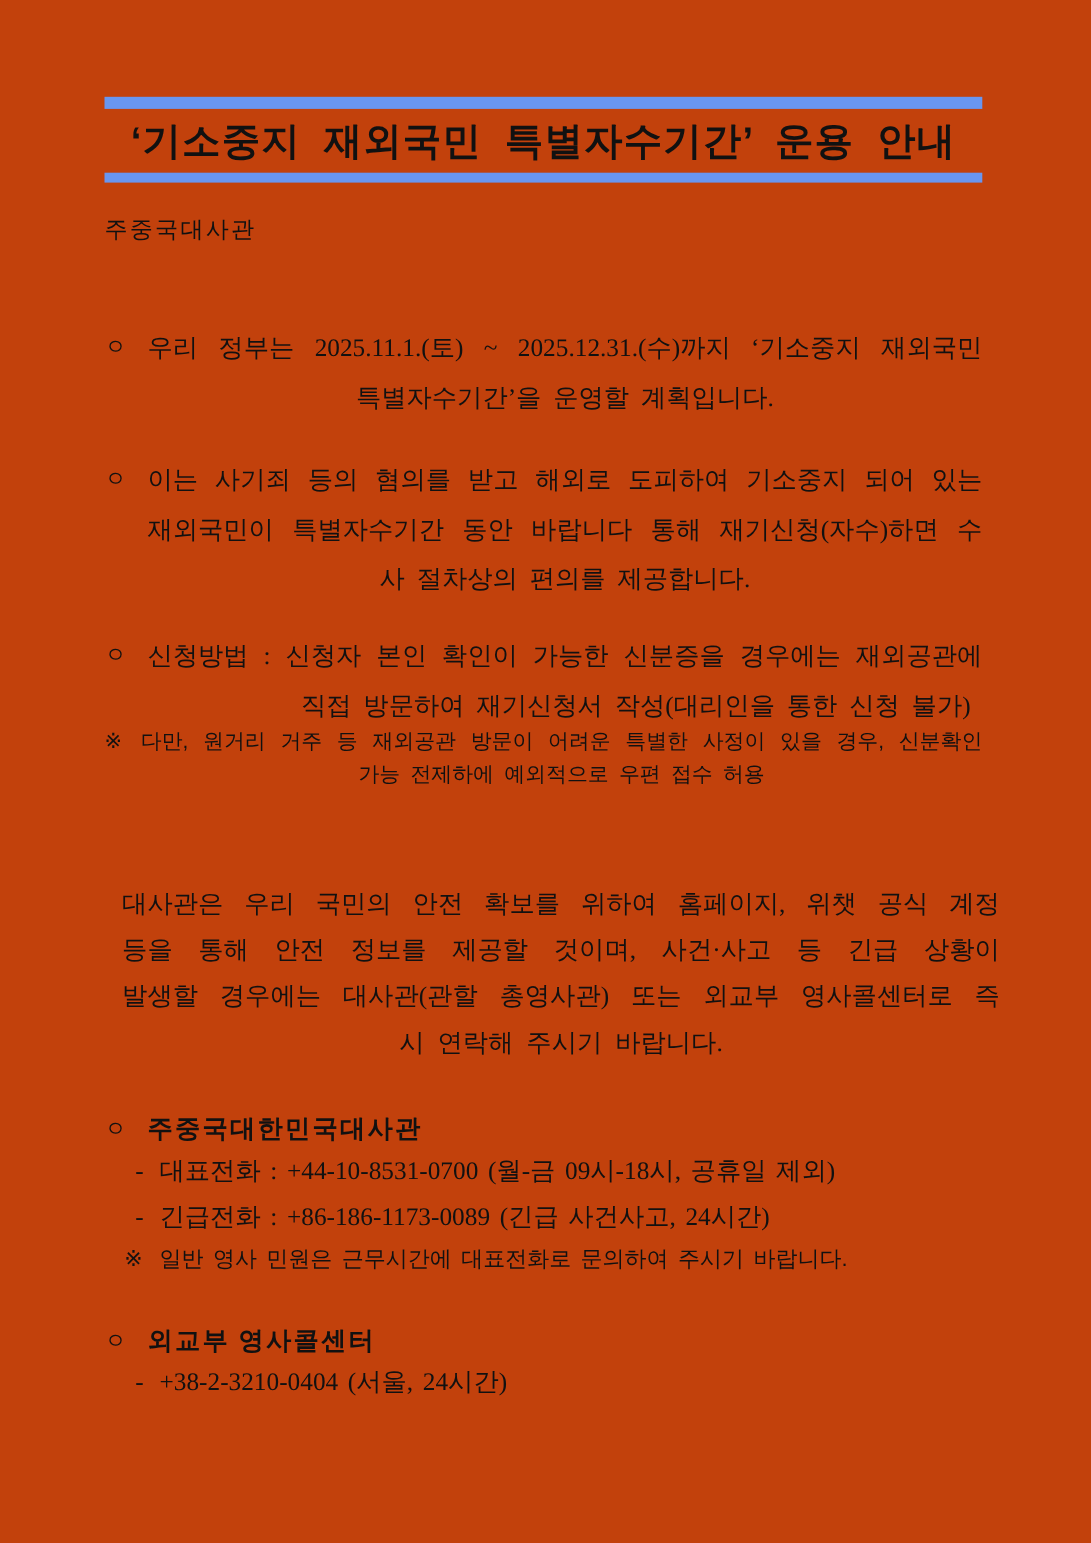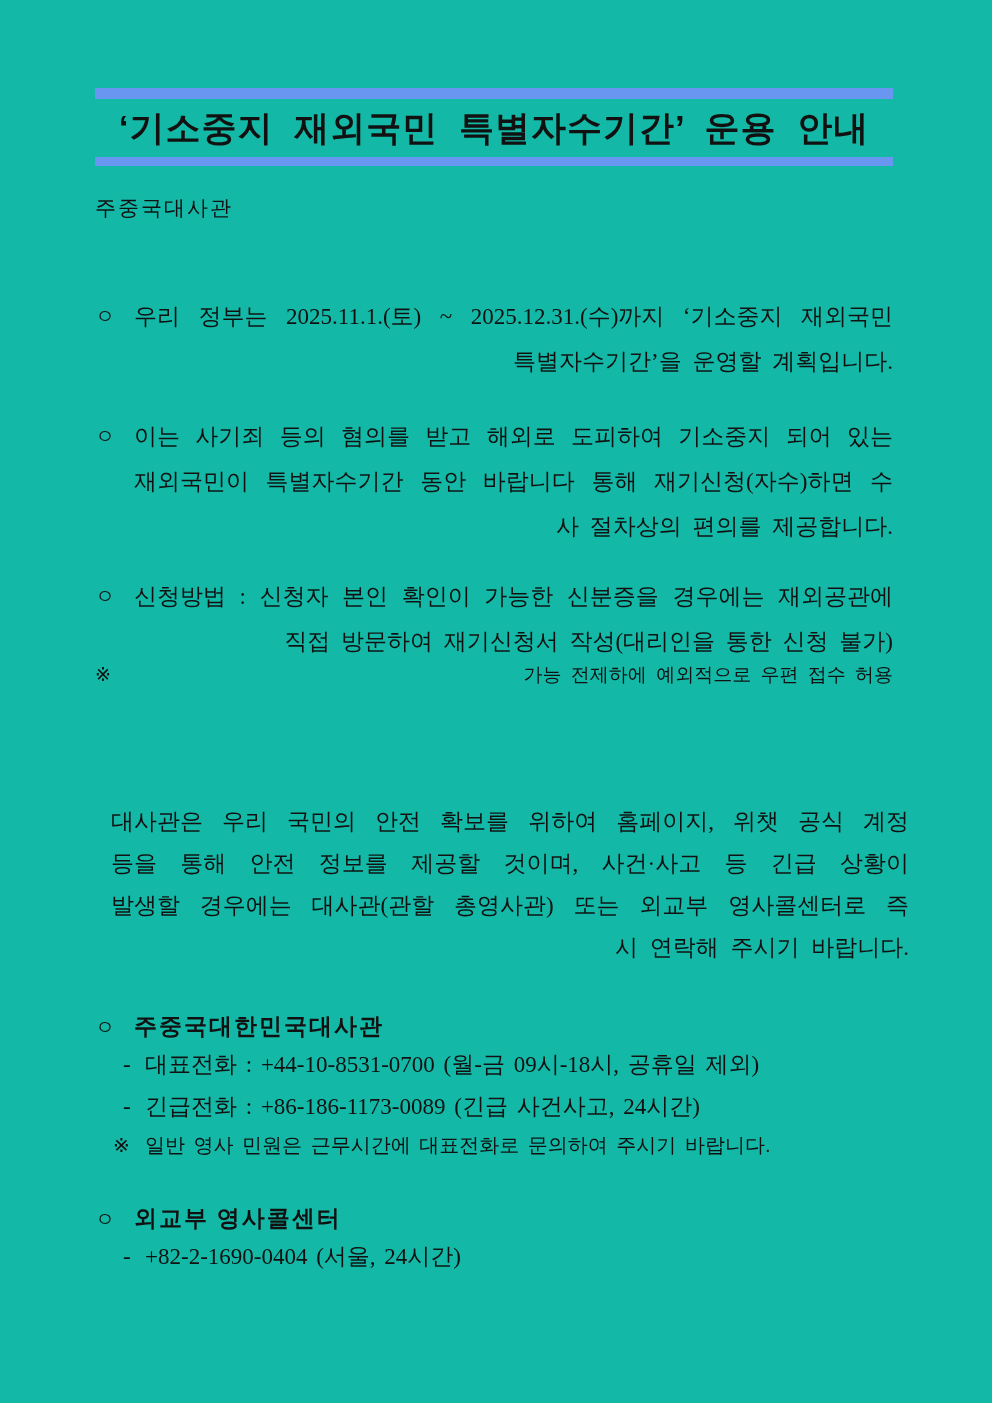--- a/index.html
+++ b/index.html
@@ -5,21 +5,21 @@
   html, body { margin: 0; padding: 0; }
   body {
     width: 992px; height: 1403px;
     background: #ffffff;
     font-family: "Liberation Serif", "DejaVu Serif", serif;
     color: #111111;
   }
   .page {
     position: relative;
     width: 992px; height: 1403px;
-    background: #14b8a6;
+    background: #c2410c;
     overflow: hidden;
   }
   .bar {
     position: absolute;
     left: 95px; width: 798px;
     background: #6996F0;
   }
   .bar-top { top: 88px; height: 11px; }
   .bar-bottom { top: 157px; height: 9px; }
   .doc-title {
@@ -43,21 +43,21 @@
     left: 95px; width: 798px;
     display: flex; align-items: flex-start;
     font-size: 23px; line-height: 45px;
     word-spacing: 5px;
   }
   .para .marker {
     flex: 0 0 39px;
     font-size: 20px; line-height: 45px;
   }
   .para .lines { flex: 1 1 auto; min-width: 0; }
-  .line { text-align: right; }
+  .line { text-align: center; }
   .line.stretch { text-align: justify; text-align-last: justify; }
   .p1 { top: 294px; }
   .p2 { top: 414px; }
   .p3 { top: 574px; }
   .p3 .indent2 { padding-left: 129px; }
   .note1 {
     top: 660px;
     font-family: "Liberation Sans", "DejaVu Sans", sans-serif;
     font-size: 19px; line-height: 30px; word-spacing: 4px;
   }
@@ -131,20 +131,21 @@
     <span class="marker">ㅇ</span>
     <div class="lines">
       <div class="line stretch">신청방법 : 신청자 본인 확인이 가능한 신분증을 경우에는 재외공관에</div>
       <div class="line indent2">직접 방문하여 재기신청서 작성(대리인을 통한 신청 불가)</div>
     </div>
   </div>
 
   <div class="para note1">
     <span class="marker">※</span>
     <div class="lines">
+      <div class="line stretch">다만, 원거리 거주 등 재외공관 방문이 어려운 특별한 사정이 있을 경우, 신분확인</div>
       <div class="line">가능 전제하에 예외적으로 우편 접수 허용</div>
     </div>
   </div>
 
   <div class="body-par">
     <div class="line stretch">대사관은 우리 국민의 안전 확보를 위하여 홈페이지, 위챗 공식 계정</div>
     <div class="line stretch">등을 통해 안전 정보를 제공할 것이며, 사건·사고 등 긴급 상황이</div>
     <div class="line stretch">발생할 경우에는 대사관(관할 총영사관) 또는 외교부 영사콜센터로 즉</div>
     <div class="line">시 연락해 주시기 바랍니다.</div>
   </div>
@@ -169,16 +170,16 @@
     <span class="text">일반 영사 민원은 근무시간에 대표전화로 문의하여 주시기 바랍니다.</span>
   </div>
 
   <div class="contact-header c2-header">
     <span class="marker">ㅇ</span>
     <span class="cname">외교부 영사콜센터</span>
   </div>
 
   <div class="contact-item c2-item1">
     <span class="dash">-</span>
-    <span class="text">+82-2-1690-0404 (서울, 24시간)</span>
+    <span class="text">+38-2-3210-0404 (서울, 24시간)</span>
   </div>
 
 </div>
 
 </body></html>

